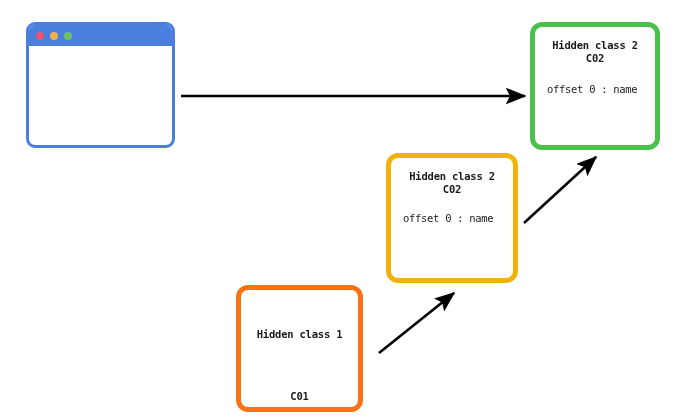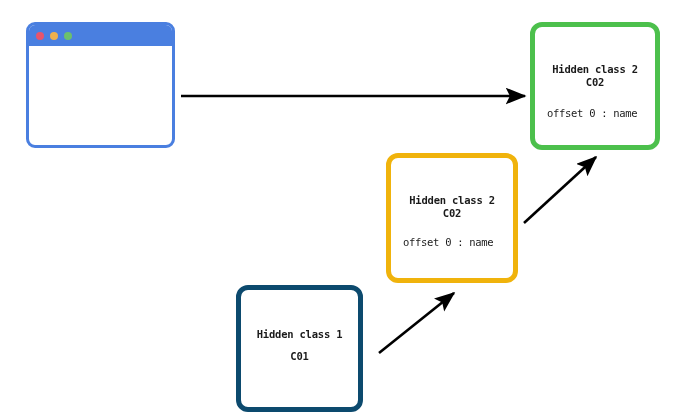--- a/index.html
+++ b/index.html
@@ -72,40 +72,39 @@
     position: absolute;
     box-sizing: border-box;
     background: #ffffff;
     border-radius: 12px;
     padding: 12px 12px;
     display: flex;
     flex-direction: column;
   }
   .class-box.green  { border: 5px solid #4cc04c; }
   .class-box.yellow { border: 5px solid #f0b30c; }
-  .class-box.red    { border: 5px solid #0c4a6e; }
+  .class-box.red    { border: 5px solid #f97316; gap: 40px; }
 
   .box-green {
     left: 530px; top: 22px; width: 130px; height: 128px;
   }
   .box-yellow {
     left: 386px; top: 153px; width: 132px; height: 130px;
   }
   .box-red {
     left: 236px; top: 285px; width: 127px; height: 127px;
   }
 
   .cb-title {
     font-size: 10.5px;
     font-weight: bold;
     color: #1a1a1a;
     text-align: center;
     letter-spacing: -0.2px;
     white-space: nowrap;
-    margin-top: 24px;
   }
   .cb-id {
     font-size: 10.5px;
     font-weight: bold;
     color: #1a1a1a;
     text-align: center;
     letter-spacing: -0.2px;
     margin-top: 1px;
   }
   .cb-offsets {

